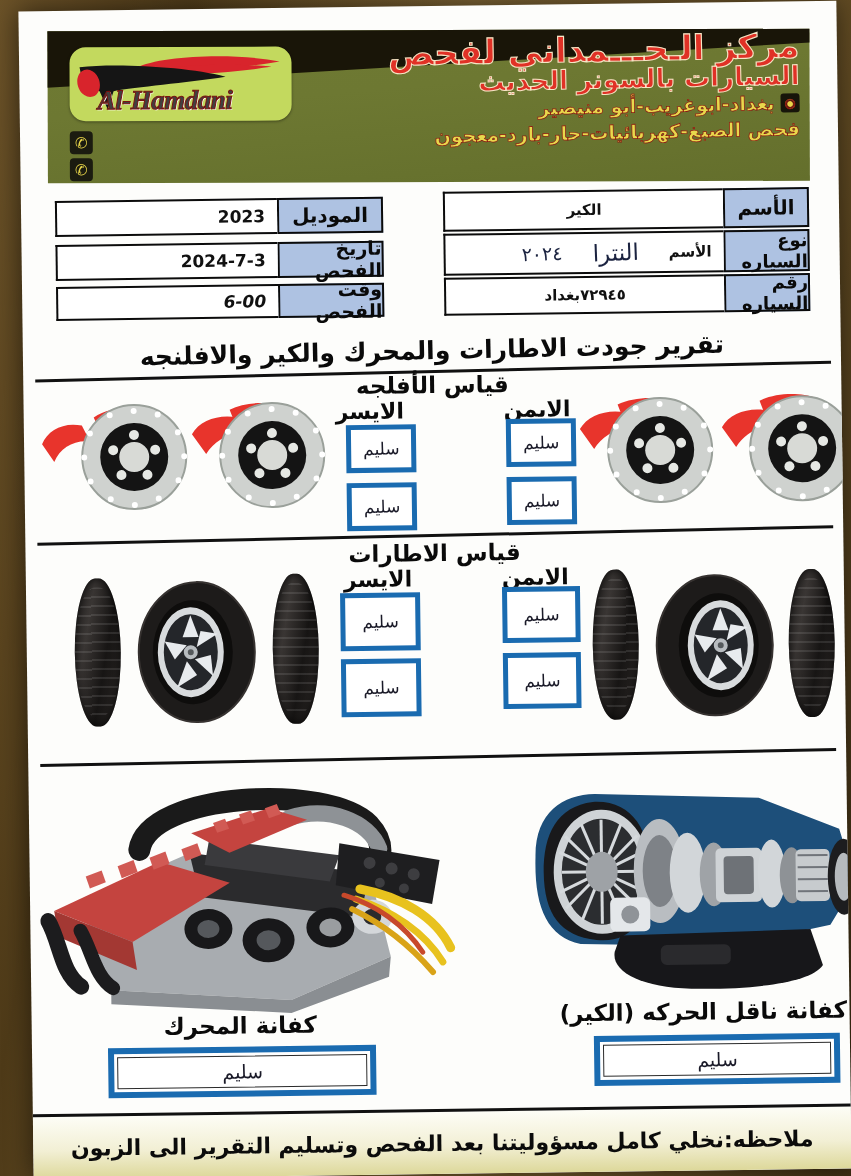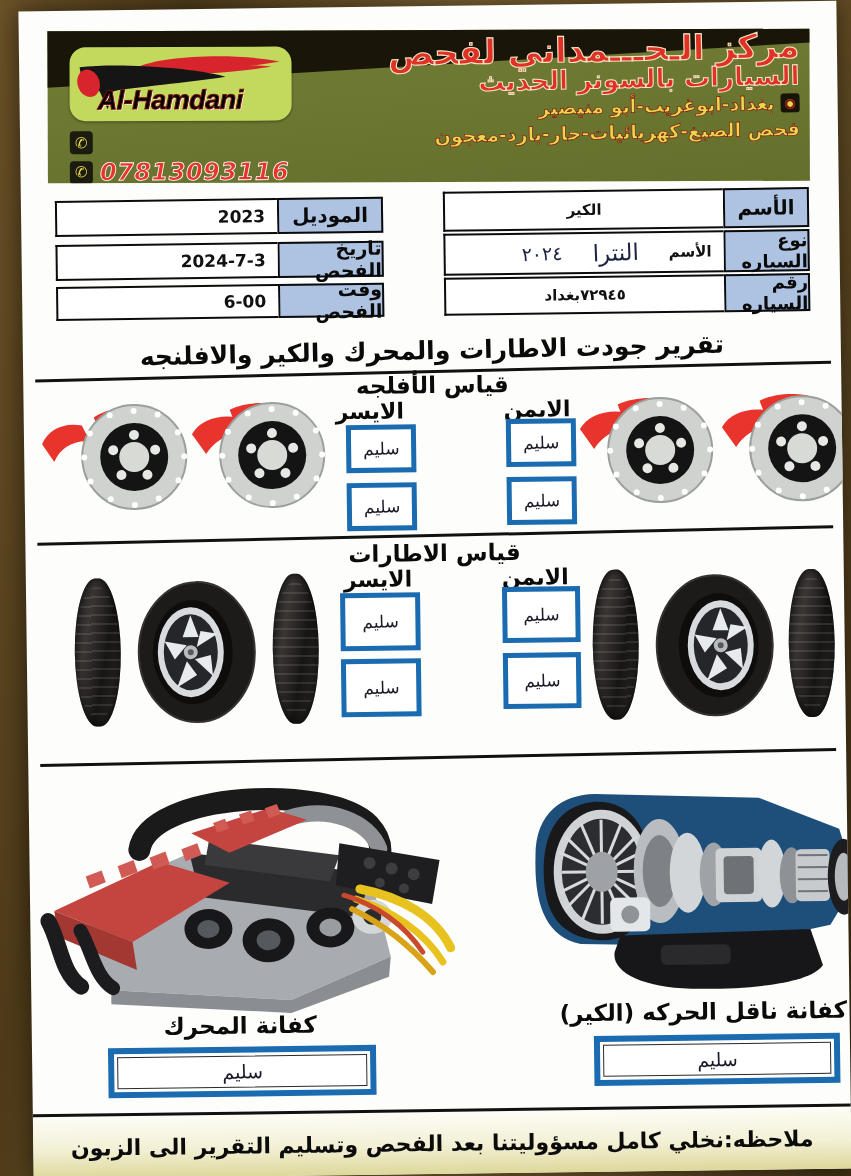--- a/index.html
+++ b/index.html
@@ -40,22 +40,22 @@
     position:absolute;left:22px;top:16px;width:222px;height:74px;
     background:#c3d95e;border-radius:16px;overflow:hidden;
     box-shadow:0 1px 3px rgba(0,0,0,.4);
   }
   .logo-swoosh{position:absolute;left:62px;top:8px;width:150px;height:24px;}
   .logo-black{position:absolute;left:8px;top:14px;width:150px;height:50px;}
   .logo-dot{position:absolute;left:8px;top:22px;width:22px;height:28px;
     background:#d8242c;border-radius:50%;transform:rotate(-18deg);}
   .logo-text{
     position:absolute;left:28px;top:38px;
-    font-family:Liberation Sans, sans-serif;
-    font-size:27px;font-style:italic;font-weight:bold;color:#000000;
+    font-family:Liberation Serif, serif;
+    font-size:27px;font-style:italic;font-weight:bold;color:#404040;
     -webkit-text-stroke:1px #7a1210;letter-spacing:-.5px;
     text-shadow:1px 1px 0 #fff;
   }
   .phones{position:absolute;left:22px;top:100px;}
   .phone-row{display:flex;align-items:center;margin-bottom:4px;}
   .phone-ico{
     width:23px;height:23px;background:#1b1b10;border-radius:4px;
     display:flex;align-items:center;justify-content:center;
     color:#e8d54a;font-size:15px;margin-right:7px;
   }
@@ -196,21 +196,20 @@
       <div class="logo-dot"></div>
       <div class="logo-text">Al-Hamdani</div>
     </div>
 
     <div class="phones">
       <div class="phone-row">
         <div class="phone-ico">✆</div>
       </div>
       <div class="phone-row">
         <div class="phone-ico">✆</div>
-        <div class="phone-num">07813093116</div>
       </div>
     </div>
 
     <div class="arb-head">
       <div class="ah1">مركز الـحـــمداني لفحص</div>
       <div class="ah2">السيارات بالسونر الحديث</div>
       <div class="ah3">
         <span class="pin">◉</span>
         <span>بغداد-ابوغريب-أبو منيصير</span>
       </div>
@@ -253,21 +252,21 @@
     <div class="frow" style="left:0;top:52px;">
       <div class="flabel" style="width:106px;height:36px;font-size:19px;">تاريخ الفحص</div>
       <div class="fvalue" style="width:222px;height:36px;justify-content:flex-start;">
         <span class="fv-en">2024-7-3</span>
       </div>
     </div>
 
     <div class="frow" style="left:0;top:94px;">
       <div class="flabel" style="width:106px;height:34px;font-size:19px;">وقت الفحص</div>
       <div class="fvalue" style="width:222px;height:34px;justify-content:flex-start;">
-        <span class="fv-en" style="">6-00</span>
+        <span class="fv-en" style="font-style:italic;">6-00</span>
       </div>
     </div>
   </div>
 
   <div class="report-title">تقرير جودت الاطارات والمحرك والكير والافلنجه</div>
 
   <div class="divider" style="left:12px;right:10px;top:364px;transform:rotate(-.6deg);"></div>
 
   <div class="sec-title" style="top:366px;">قياس الأفلجه</div>
   <div class="side-label" style="left:312px;top:392px;">الايسر</div>

